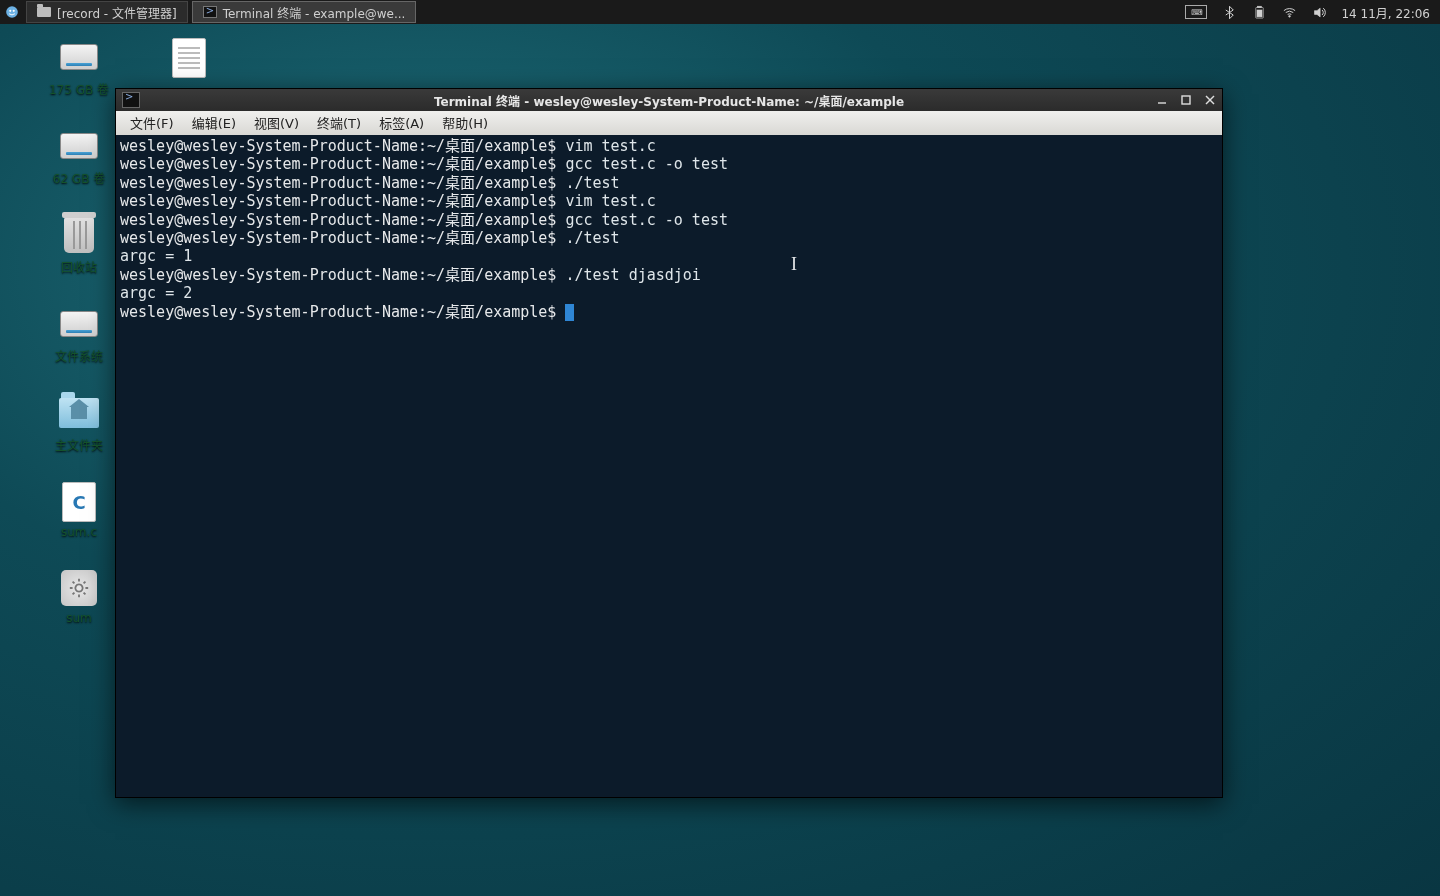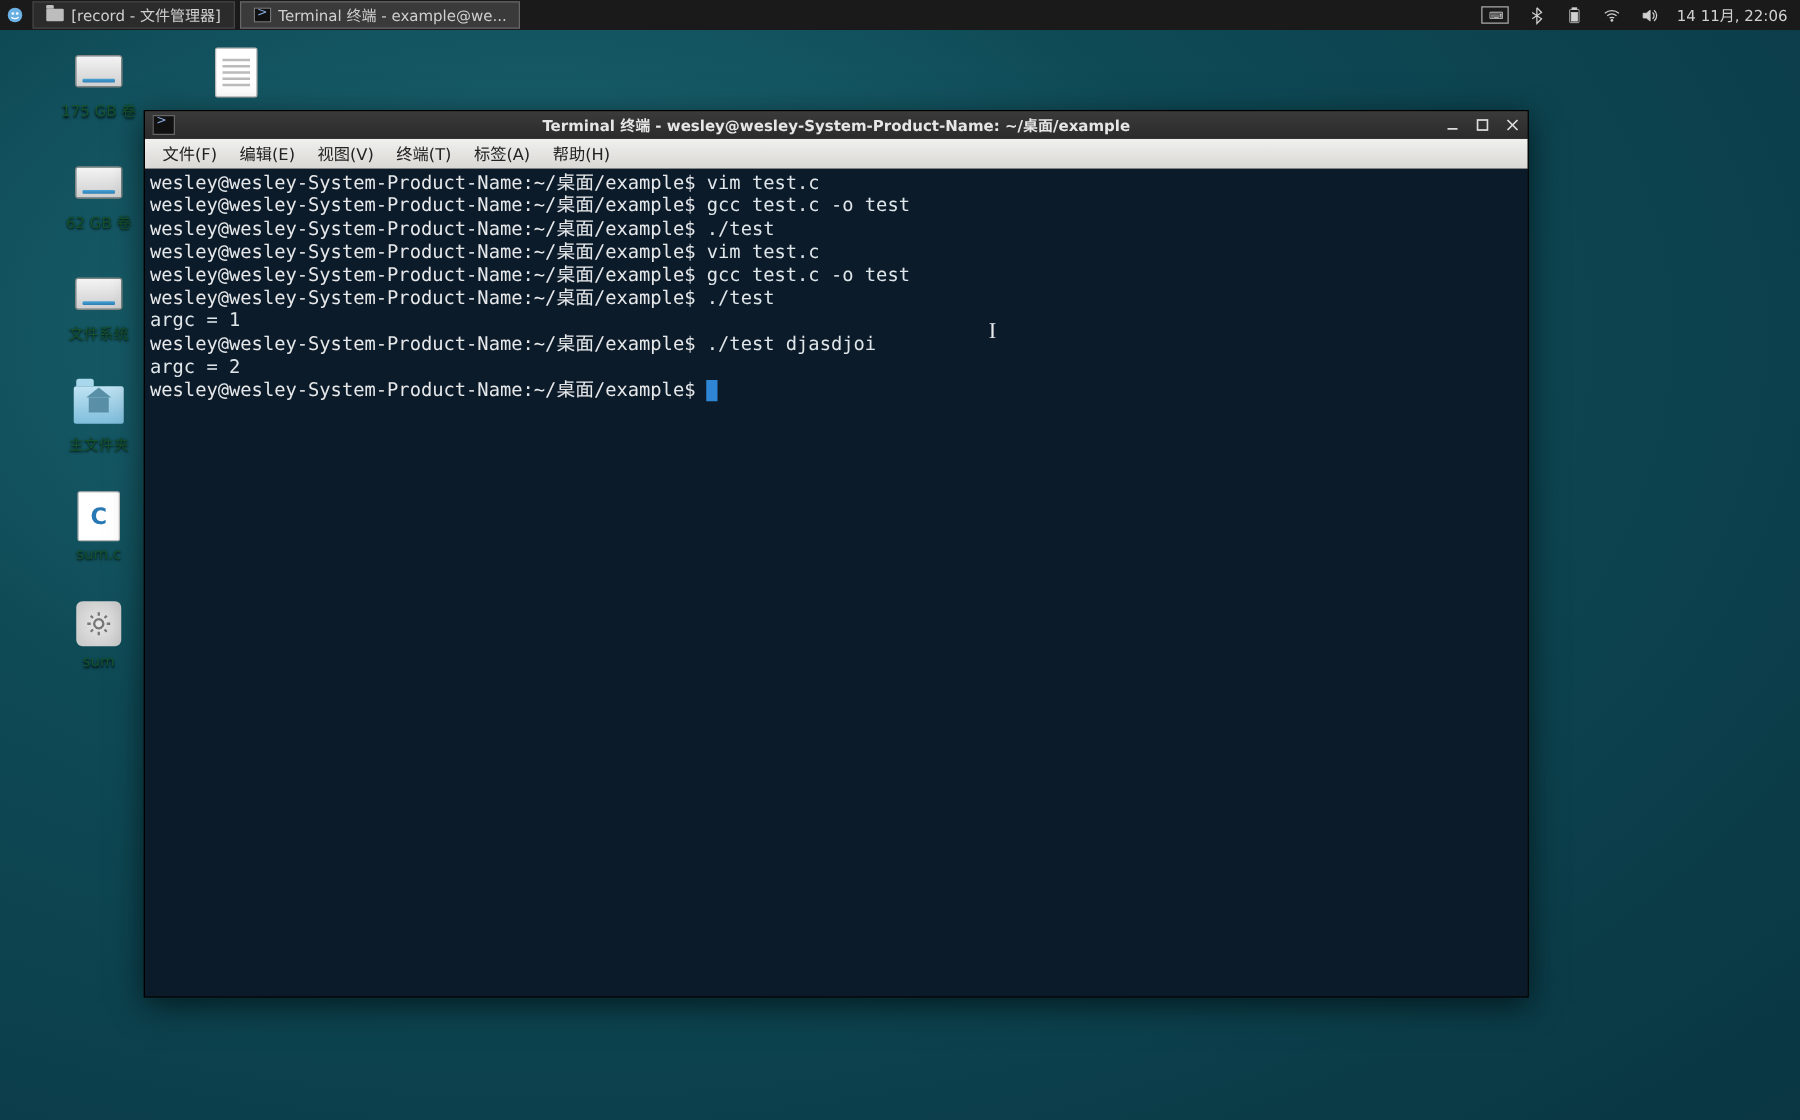--- a/index.html
+++ b/index.html
@@ -169,20 +169,26 @@
     <div class="lbl">175 GB 卷</div>
   </div>
   <div class="dicon">
     <div class="glyph">
         <div class="drive"></div>
       </div>
     <div class="lbl">62 GB 卷</div>
   </div>
   <div class="dicon">
     <div class="glyph">
+        <div class="trash"></div>
+      </div>
+    <div class="lbl">回收站</div>
+  </div>
+  <div class="dicon">
+    <div class="glyph">
         <div class="drive"></div>
       </div>
     <div class="lbl">文件系统</div>
   </div>
   <div class="dicon">
     <div class="glyph">
         <div class="folder-g">
           <div class="home-ic"></div>
         </div>
       </div>

